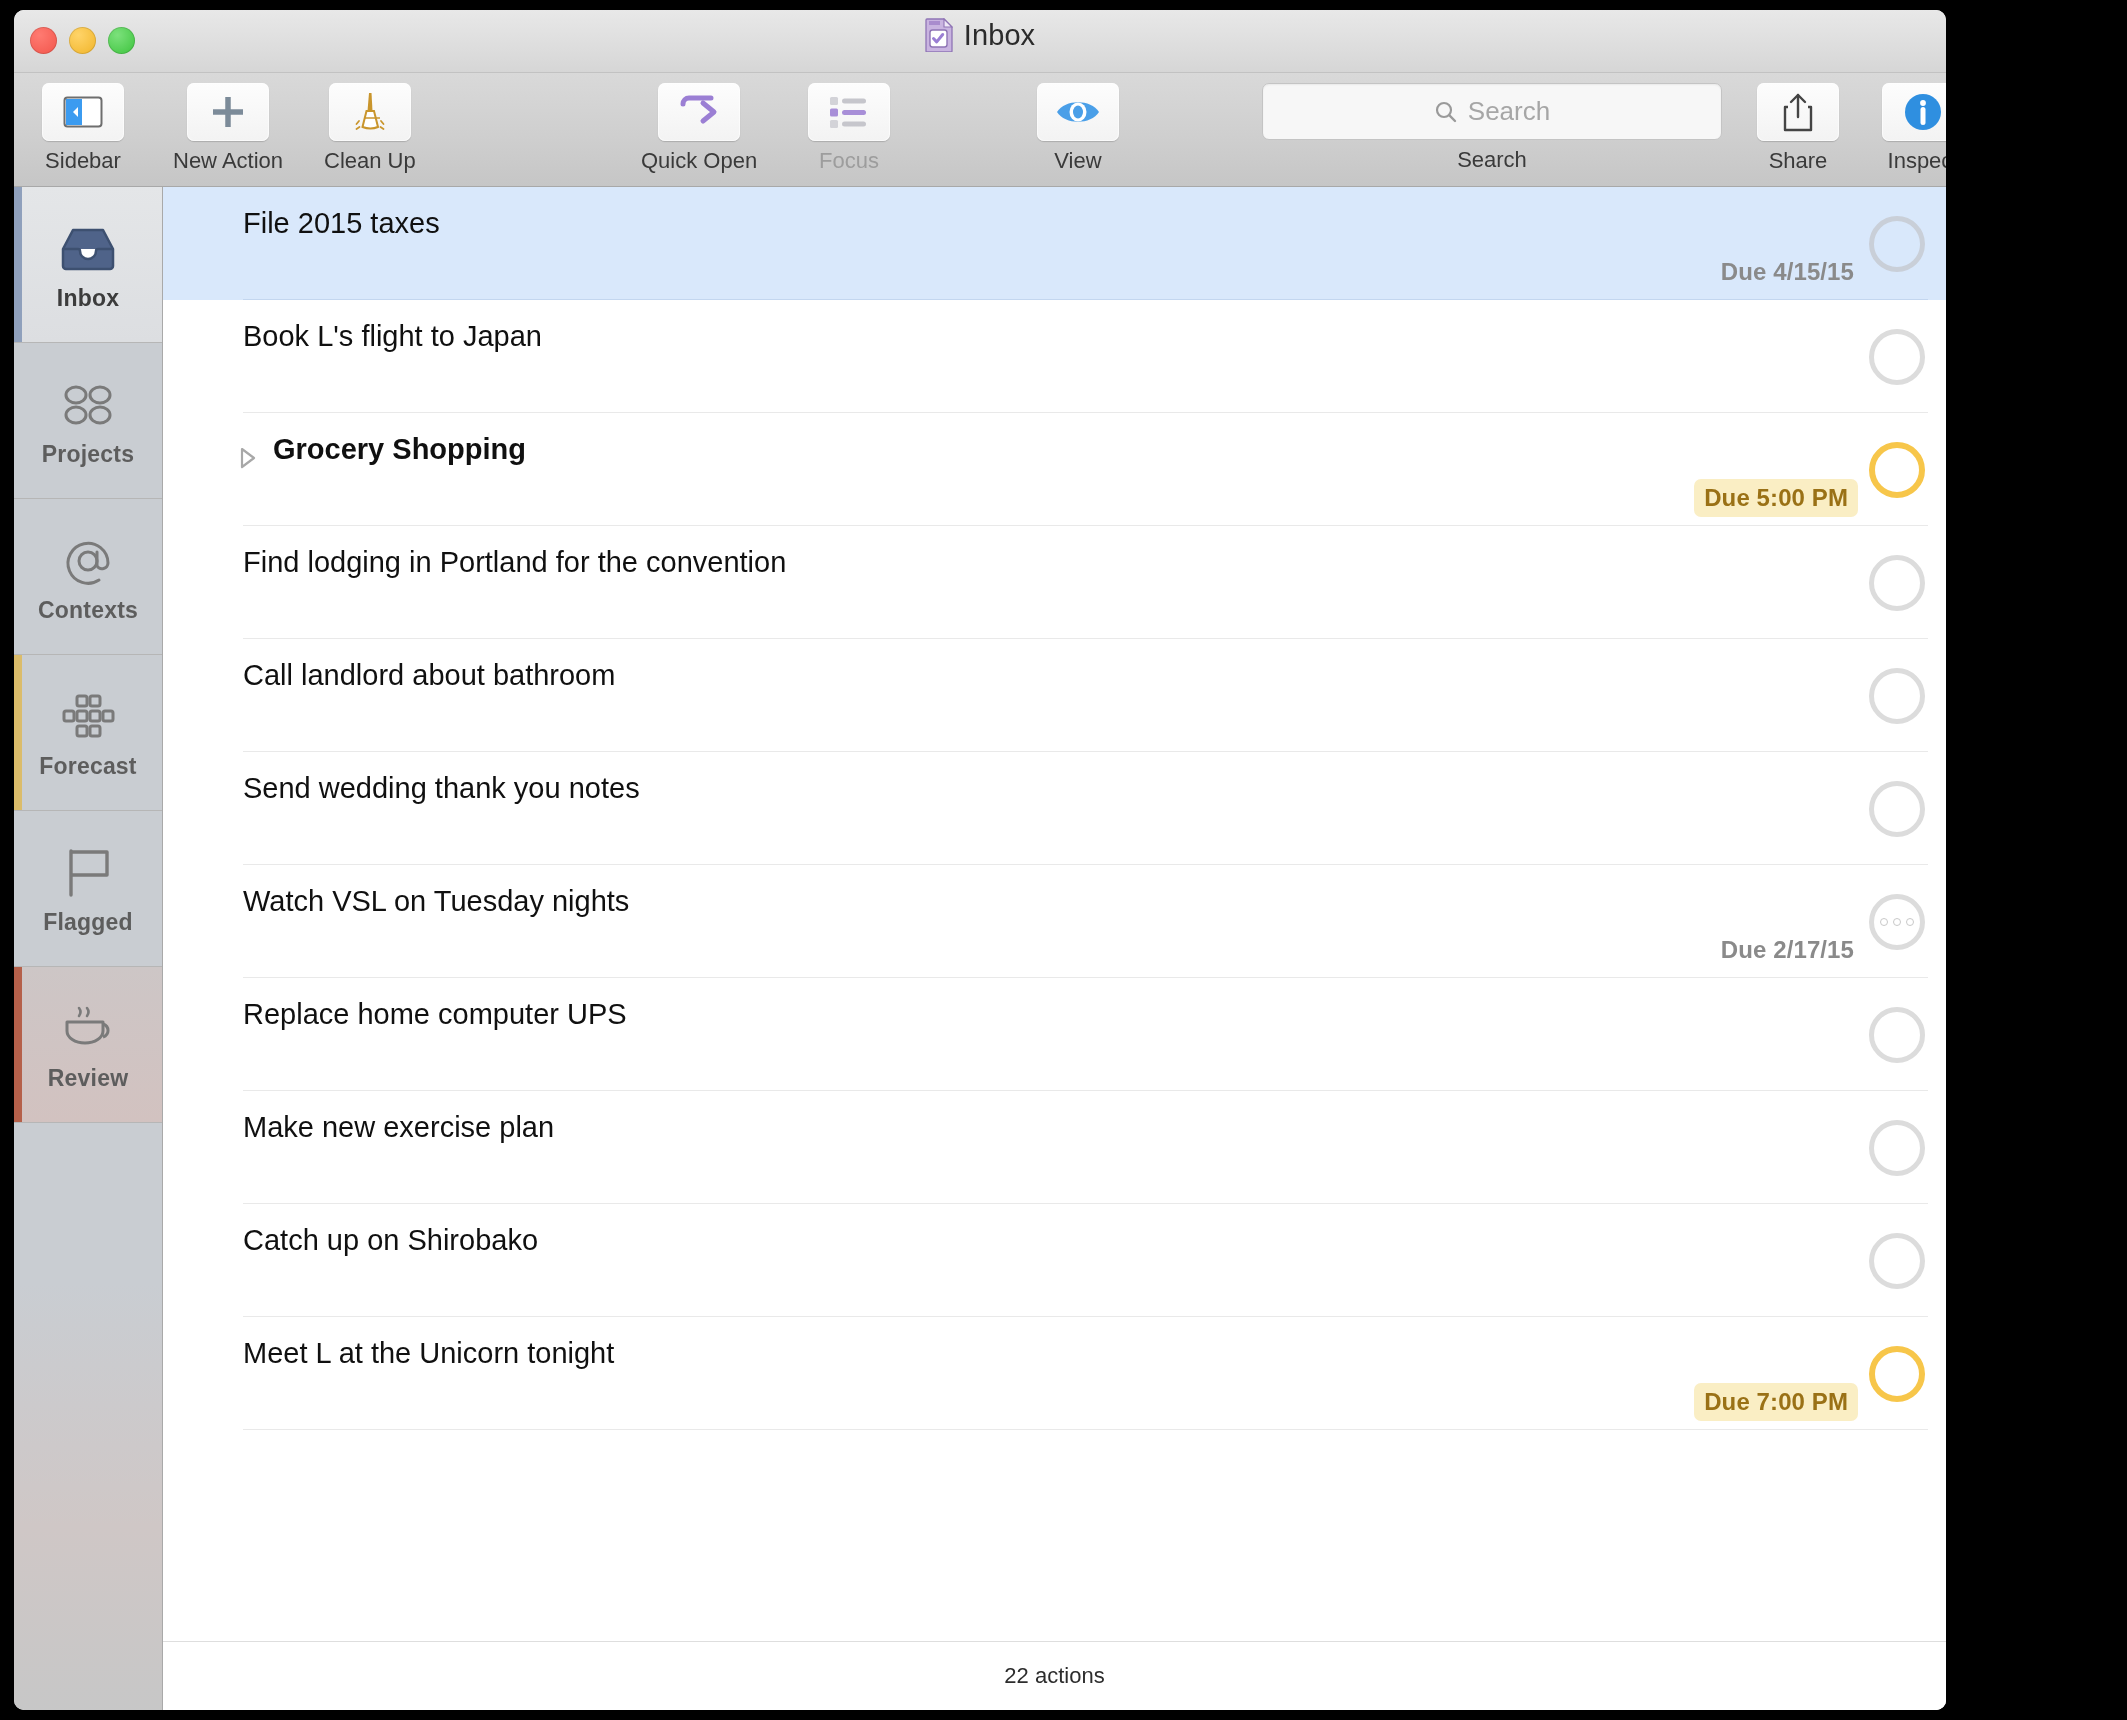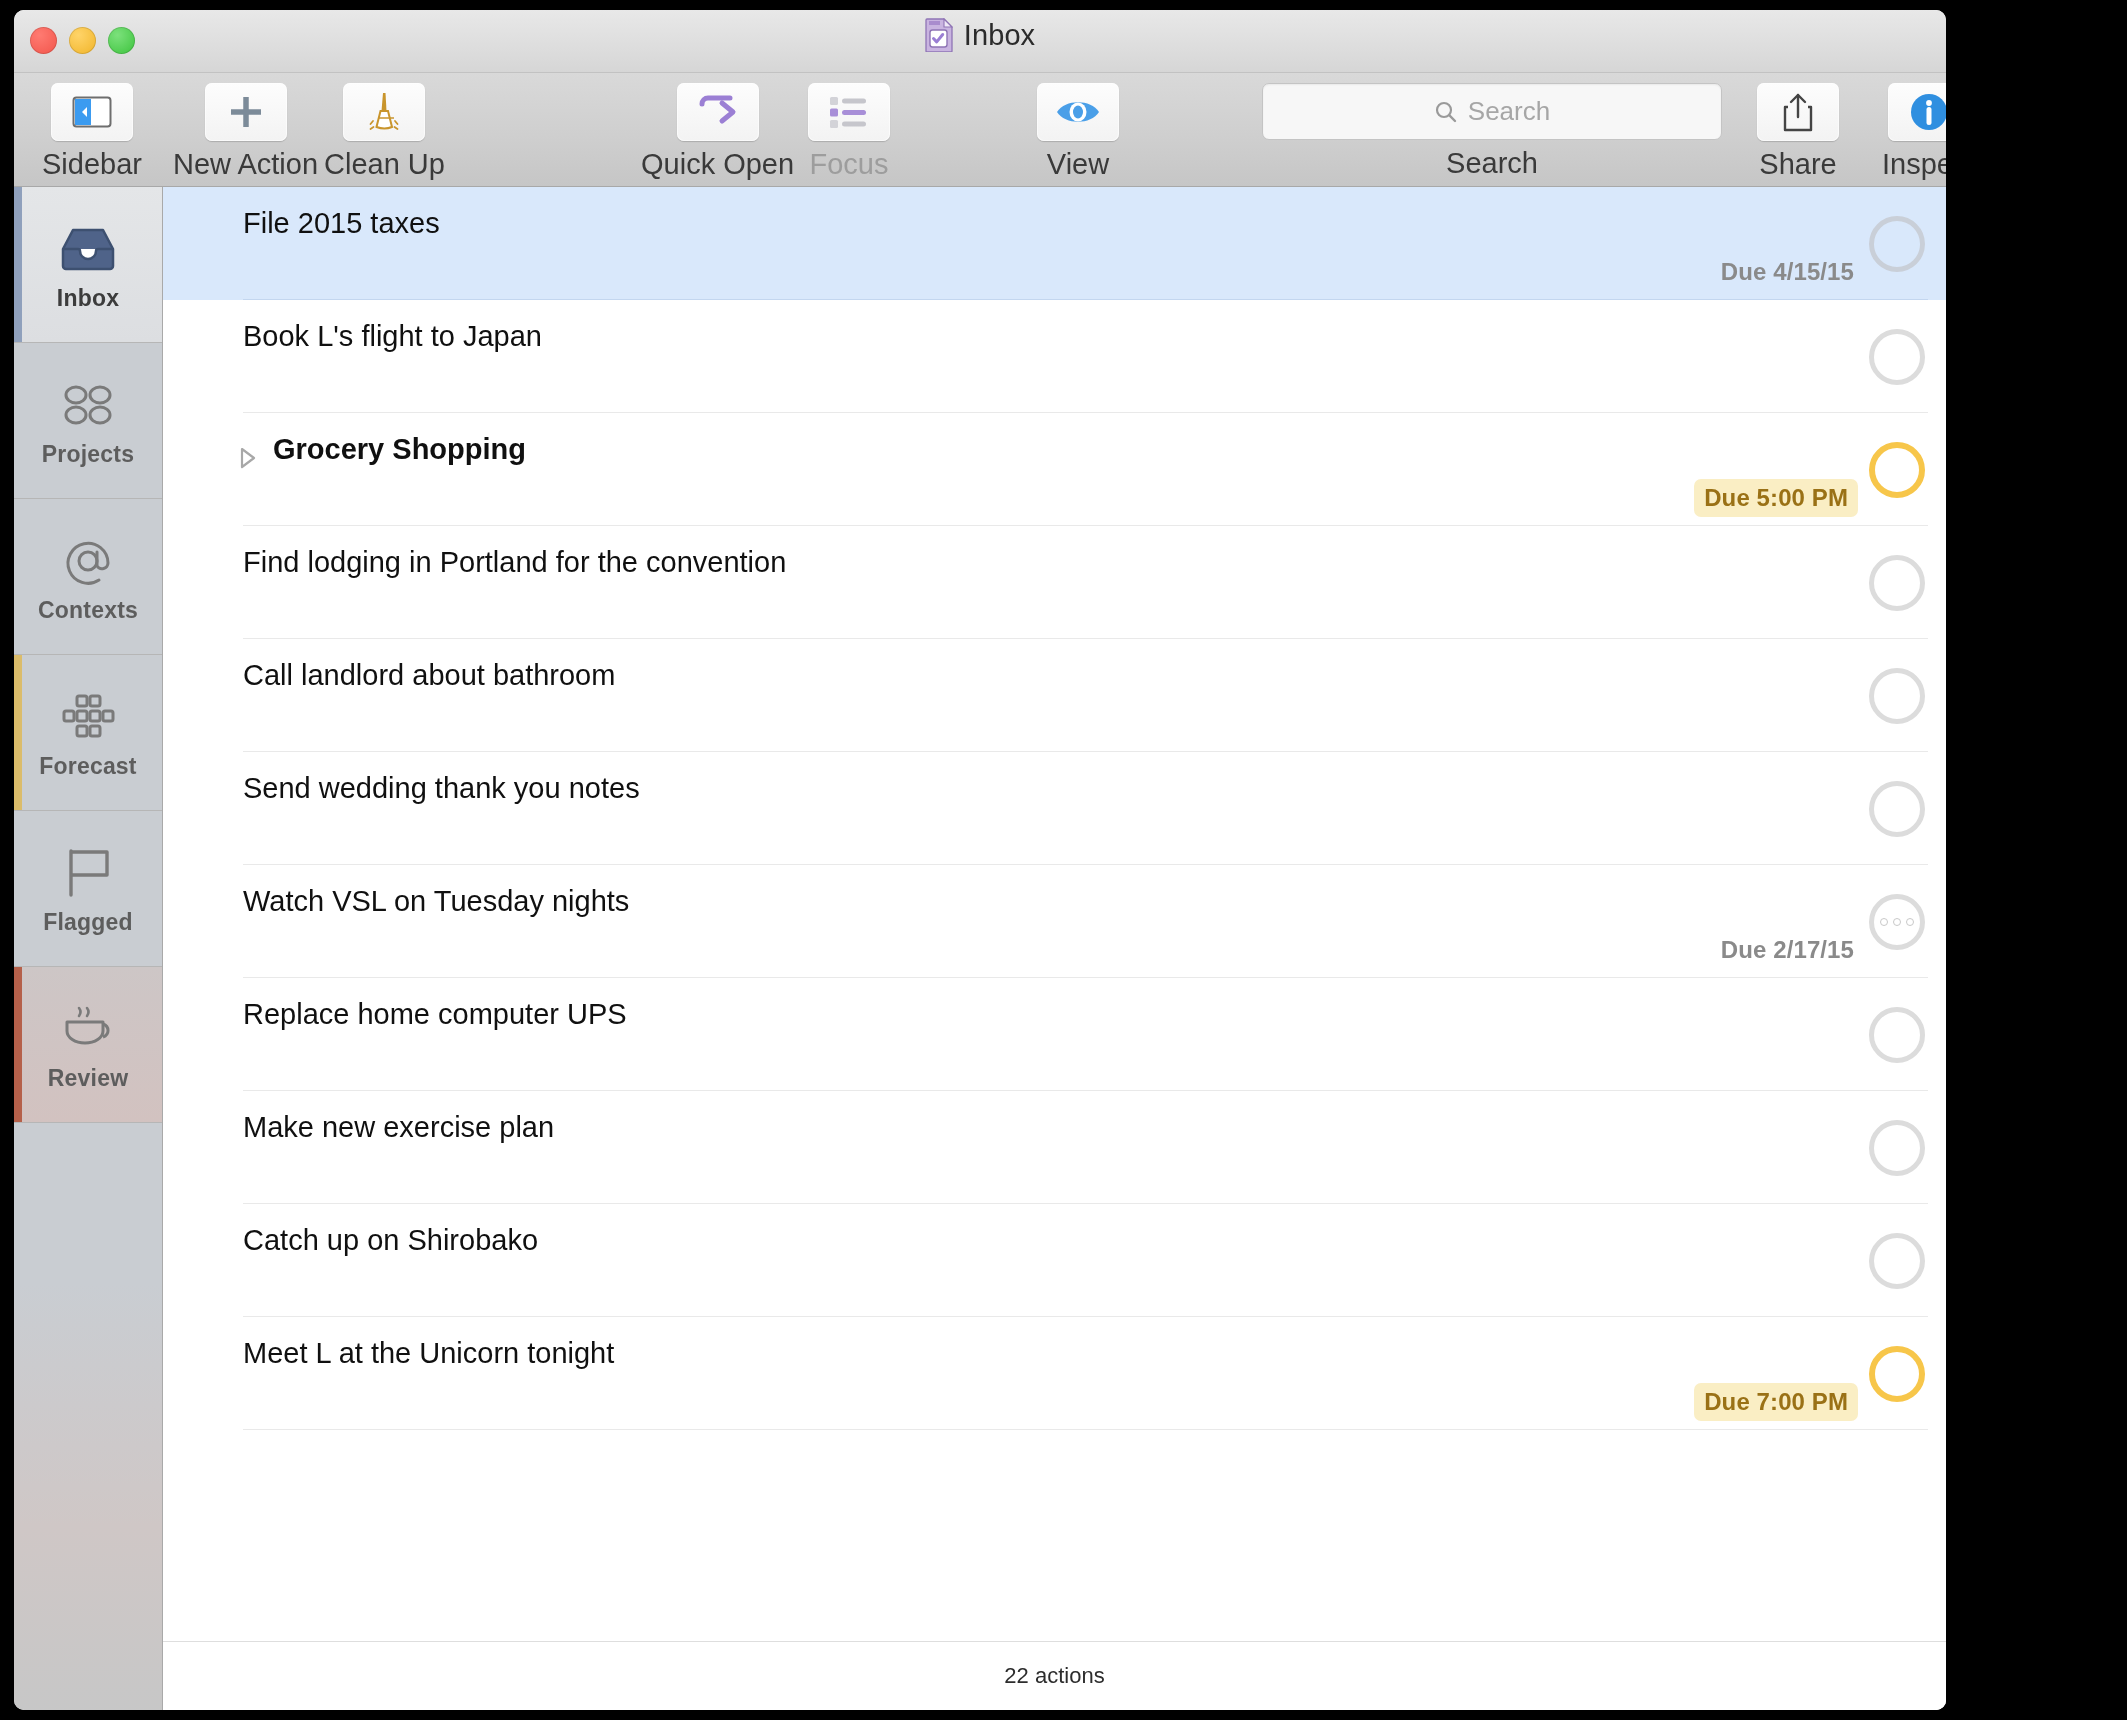--- a/index.html
+++ b/index.html
@@ -65,21 +65,21 @@
   }
   .tb-btn {
     width: 82px; height: 58px;
     background: linear-gradient(to bottom, #fdfdfd, #f3f3f3);
     border-radius: 7px;
     box-shadow: 0 1px 1px rgba(0,0,0,0.17), inset 0 0 0 1px rgba(255,255,255,0.6);
     display: flex; align-items: center; justify-content: center;
   }
   .tb-label {
     margin-top: 7px;
-    font-size: 29px;
+    font-size: 22px;
     color: #3a3a3a;
   }
   .tb-label.dim { color: #9d9d9d; }
 
   
   .search-wrap {
     position: absolute; top: 10px;
     display: flex; flex-direction: column; align-items: center;
   }
   .search-box {

